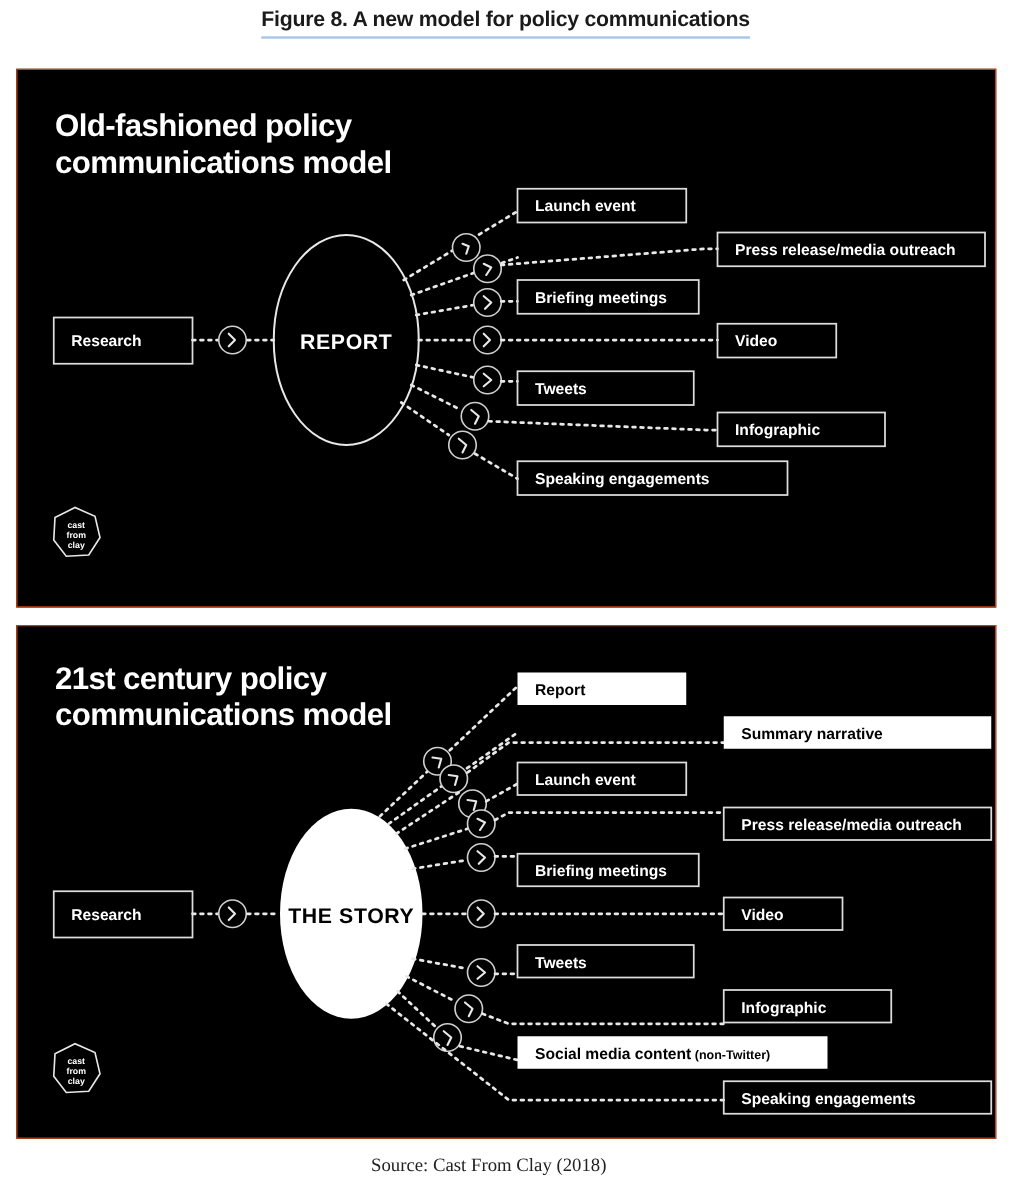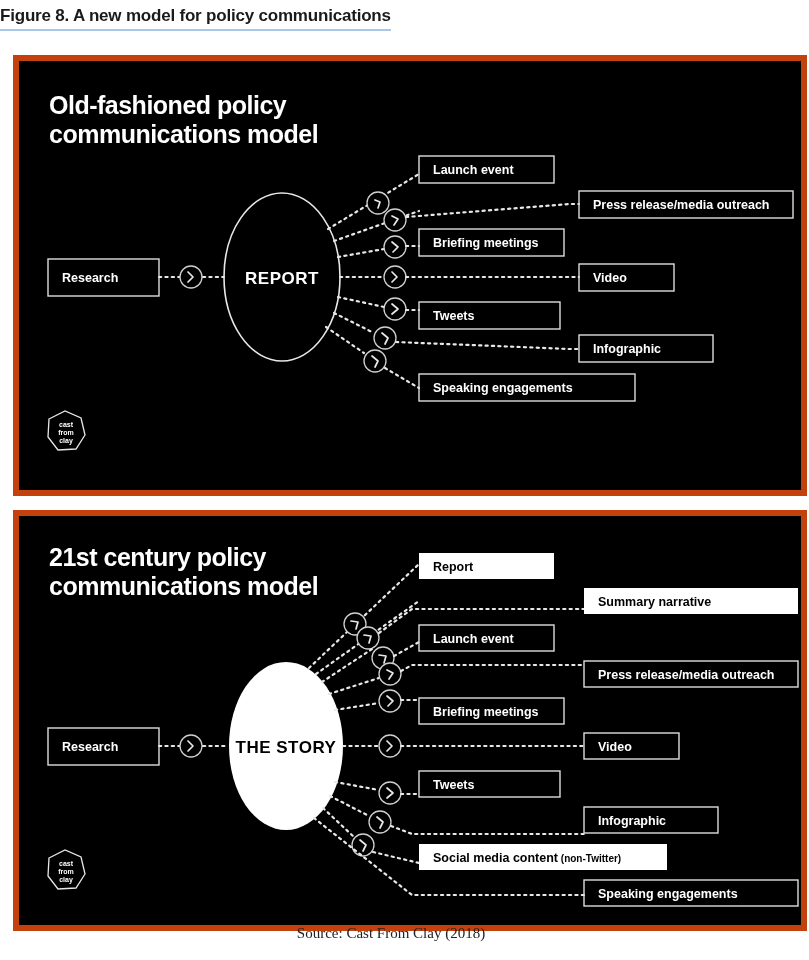--- a/index.html
+++ b/index.html
@@ -3,36 +3,36 @@
 <meta charset="utf-8">
 <style>
   html,body{margin:0;padding:0;background:#ffffff;}
   body{
     width:809px;height:960px;overflow:hidden;
     font-family:"Liberation Sans", sans-serif;
     position:relative;
   }
   .fig-title{
     position:absolute;left:0;top:6px;width:809px;
-    text-align:left;
+    text-align:center;
     font-size:17px;font-weight:bold;color:#1a1a1a;
     letter-spacing:-0.2px;
   }
   .fig-title .t{
     display:inline-block;
     padding-bottom:3px;
     border-bottom:2.5px solid #a8c8e8;
   }
   .panel{
     position:absolute;left:13px;width:782px;
     background:#000000;
-    border:6px solid #c2410c;
+    border:1px solid #c2410c;
   }
   #panel-1{top:55px;height:429px;}
-  #panel-2{top:500px;height:409px;margin-top:10px;}
+  #panel-2{top:500px;height:409px;}
   .panel svg{display:block;width:100%;height:100%;}
   .src{
     position:absolute;left:0;top:925px;width:782px;
     text-align:center;
     font-family:"Liberation Serif", serif;
     font-size:15px;color:#222;
   }
   text{font-family:"Liberation Sans", sans-serif;}
   .hd{font-size:25px;font-weight:bold;fill:#ffffff;letter-spacing:-0.5px;}
   .boxlbl-d{font-size:12.5px;font-weight:bold;fill:#ffffff;}

